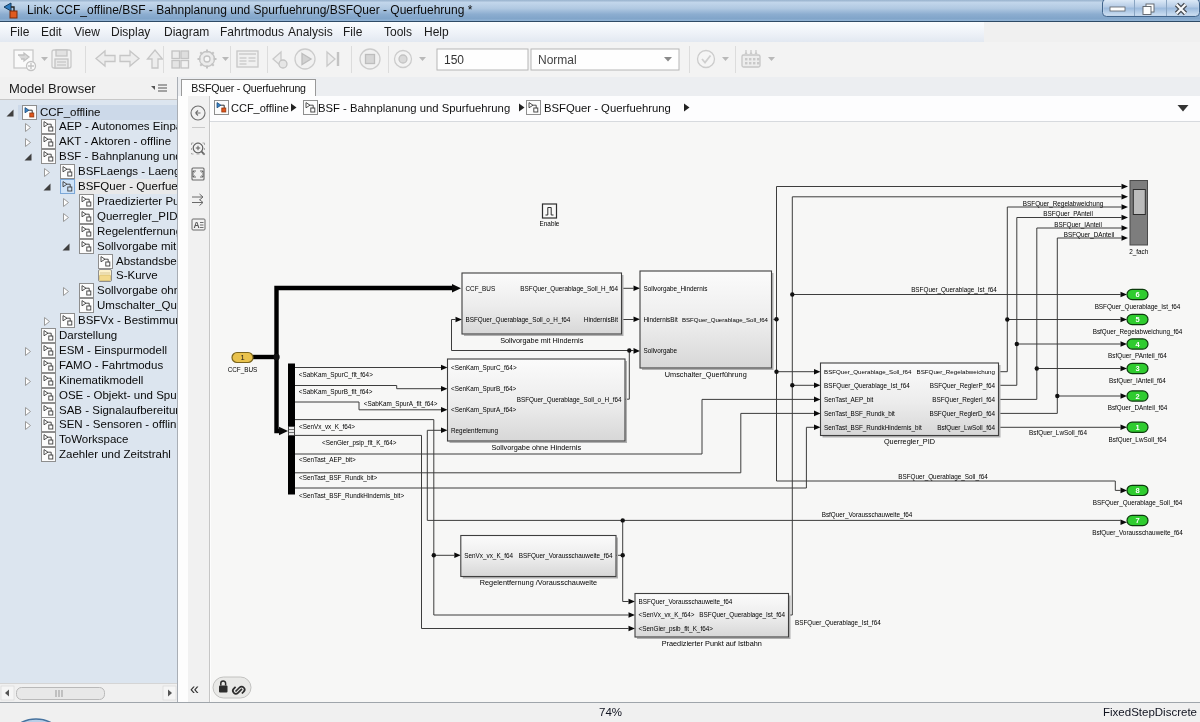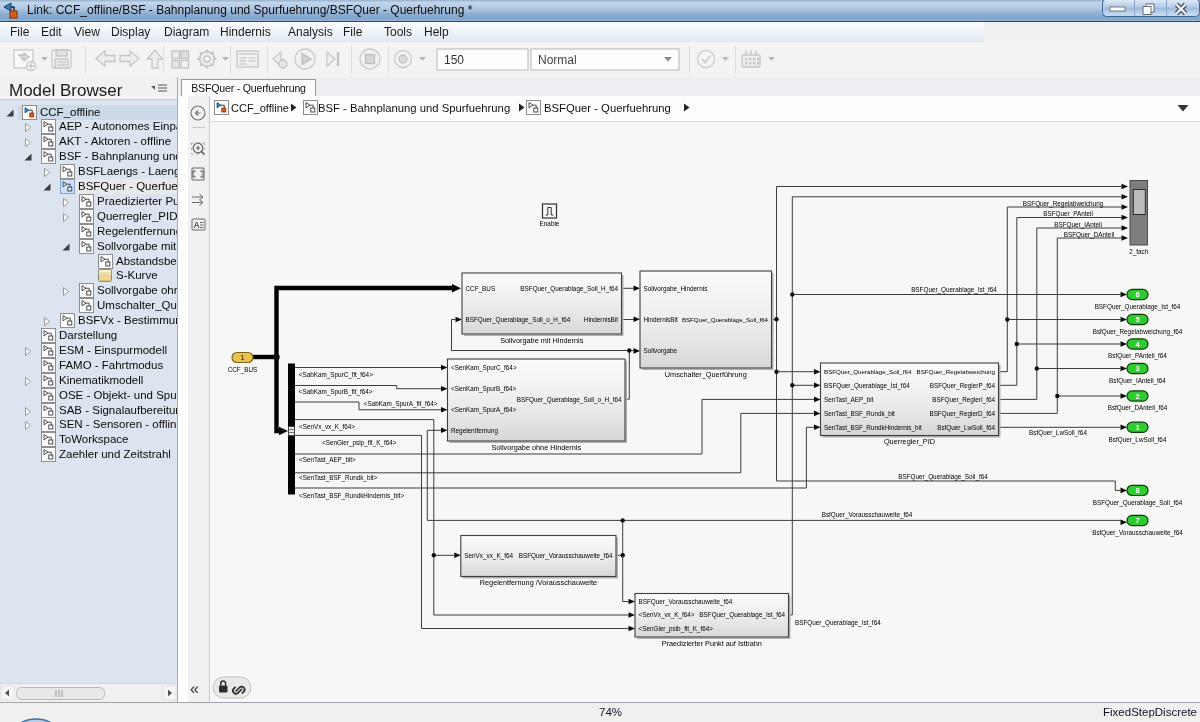--- a/index.html
+++ b/index.html
@@ -9,21 +9,21 @@
   #titlebar{left:0;top:0;width:1200px;height:21px;
     background:linear-gradient(180deg,#97b1cc 0%,#c2d6eb 12%,#b1c9e2 40%,#8cadd0 68%,#81a5ca 88%,#93b4d5 100%);
     border-bottom:1px solid #2e4a66;}
   #titletext{left:27px;top:3px;font-size:12px;color:#0c0c0c;}
   #menubar{left:0;top:22px;width:984px;height:20px;
     background:linear-gradient(180deg,#fafcfe 0%,#eef2f8 55%,#e2e8f1 100%);text-align:right;}
   .mitem{position:absolute;top:3px;font-size:12px;color:#1b1b1b;}
   #toolbar{left:0;top:42px;width:1200px;height:35px;background:#f3f3f3;border-bottom:1px solid #cfcfcf;}
   #leftpanel{left:0;top:77px;width:178px;height:625px;background:#dce5ef;border-right:1px solid #a9aeb5;box-sizing:border-box;}
   #mbheader{left:0;top:0px;width:177px;height:22px;background:#f1f1f1;border-bottom:1px solid #c8c8c8;position:absolute;}
-  #mbheader span{position:absolute;left:9px;top:4px;font-size:17px;color:#1b1b1b;}
+  #mbheader span{position:absolute;left:9px;top:4px;font-size:13px;color:#1b1b1b;}
   #tree{position:absolute;left:0;top:23px;width:177px;height:583px;overflow:hidden;}
   .trow{position:absolute;height:15px;font-size:11.5px;color:#090909;white-space:nowrap;}
   #hscroll{position:absolute;left:0px;top:606px;width:177px;height:19px;background:#f0f0f0;border-top:1px solid #d5d5d5;}
   #tabbar{left:178px;top:77px;width:1022px;height:19px;background:#eceef1;}
   #tab1{position:absolute;left:3px;top:2px;width:135px;height:17px;background:#fdfdfd;
     border:1px solid #999;border-bottom:none;font-size:10.6px;color:#111;text-align:center;padding-top:2px;letter-spacing:-0.2px;box-sizing:border-box;}
   #breadcrumb{left:210px;top:96px;width:990px;height:26px;background:#fdfdfe;border-bottom:1px solid #d7dade;box-sizing:border-box;}
   #strip{left:188px;top:96px;width:22px;height:606px;background:#f1f1f1;border-right:1px solid #c6c6c6;box-sizing:border-box;}
   #canvas{left:211px;top:122px;width:989px;height:580px;background:#f7f7f6;}
   #statusbar{left:0;top:702px;width:1200px;height:20px;background:#f0f0f0;border-top:1px solid #9fa5ab;box-sizing:border-box;font-size:11.5px;color:#10131f;}
@@ -58,21 +58,21 @@
         <stop offset="1" stop-color="#c9dcf0"></stop>
     </linearGradient>
   </defs>
 </svg>
 <div class="abs" id="menubar">
   <span class="mitem" style="left:10px">File</span>
   <span class="mitem" style="left:41px">Edit</span>
   <span class="mitem" style="left:74px">View</span>
   <span class="mitem" style="left:111px">Display</span>
   <span class="mitem" style="left:164px">Diagram</span>
-  <span class="mitem" style="left:220px">Hindernis</span>
+  <span class="mitem" style="left:220px">Fahrtmodus</span>
   <span class="mitem" style="left:288px">Analysis</span>
   <span class="mitem" style="left:343px">File</span>
   <span class="mitem" style="left:384px">Tools</span>
   <span class="mitem" style="left:424px">Help</span>
 </div>
 <div class="abs" id="toolbar">
  <svg width="1200" height="34" viewBox="0 0 1200 34">
   <g stroke="#c3c3c3" fill="none" stroke-width="1.3">
 
    <rect x="14" y="8" width="19" height="18" fill="#fafafa" stroke="#c9c9c9"></rect>

